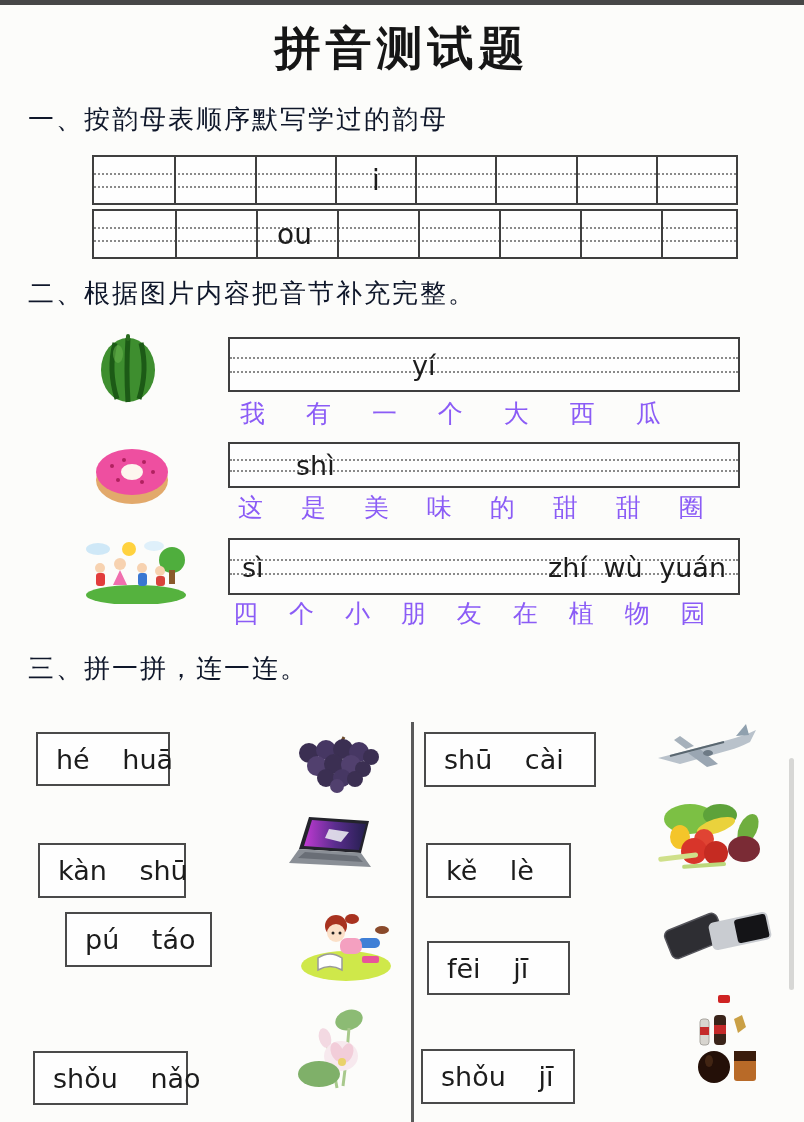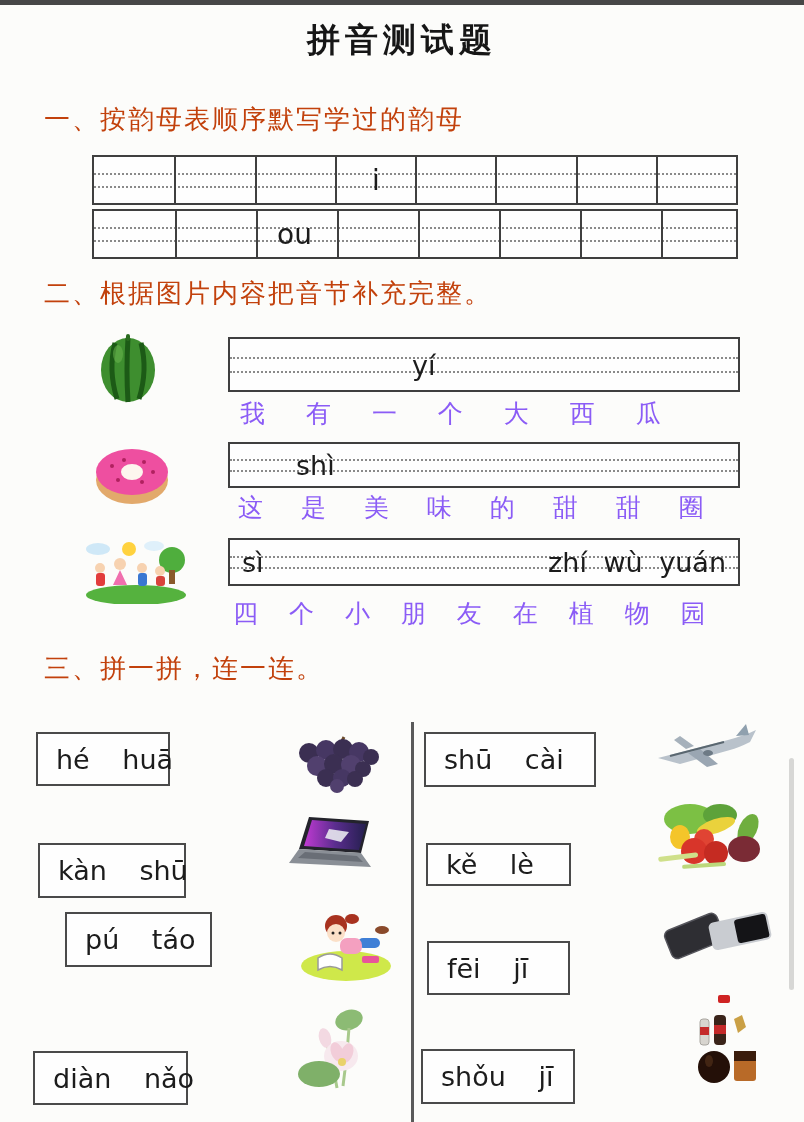--- a/index.html
+++ b/index.html
@@ -13,61 +13,61 @@
     background:#fcfcfa;color:#1c1c1c;
   }
   .zh{font-family:"DejaVu Serif","DejaVu Sans",serif;}
 
   
   #top-strip{position:absolute;top:0;left:0;width:804px;height:5px;background:#474747;}
   #right-edge{position:absolute;top:758px;left:789px;width:5px;height:232px;background:#d7d7d5;border-radius:3px;}
 
   
   #title{position:absolute;top:18px;left:0;width:804px;text-align:center;
-         font-size:33px;font-weight:700;letter-spacing:5px;color:#161616;}
+         font-size:46px;font-weight:700;letter-spacing:5px;color:#161616;}
   #name-row{position:absolute;top:78px;left:540px;font-size:30px;}
   #name-line{display:inline-block;width:142px;border-bottom:3px solid #2a2a2a;height:28px;vertical-align:-4px;margin-left:2px;}
 
-  .sec-head{position:absolute;left:44px;font-size:26px;letter-spacing:2px;color:#c2410c;white-space:nowrap;}
+  .sec-head{position:absolute;left:28px;font-size:26px;letter-spacing:2px;color:#0f172a;white-space:nowrap;}
   #sec1-head{top:102px;}
   #sec2-head{top:276px;}
   #sec3-head{top:651px;}
 
   
   .pin-row{position:absolute;left:92px;width:646px;height:50px;border:2px solid #3f3f3f;
            display:grid;grid-template-columns:repeat(8,1fr);background:#fefefe;box-sizing:border-box;}
   #row1{top:155px;} #row2{top:209px;gap:6px;}
   .pin-row::before,.pin-row::after{content:"";position:absolute;left:0;right:0;border-top:2px dotted #8a8a8a;z-index:0;}
   .pin-row::before{top:34%;} .pin-row::after{top:62%;}
   .pin-cell{border-left:2px solid #3f3f3f;display:flex;align-items:center;justify-content:center;
             font-size:28px;z-index:1;}
   .pin-cell:first-child{border-left:none;}
 
   
   .wline{position:absolute;left:228px;width:512px;border:2px solid #3f3f3f;background:#fefefe;box-sizing:border-box;}
   .wline::before,.wline::after{content:"";position:absolute;left:0;right:0;border-top:2px dotted #8a8a8a;}
   .wline::before{top:36%;} .wline::after{top:62%;}
-  #wline1{top:337px;height:55px;} #wline2{top:442px;height:46px;} #wline3{top:538px;height:48px;}
+  #wline1{top:337px;height:55px;} #wline2{top:442px;height:46px;} #wline3{top:538px;height:57px;}
   .wans{position:absolute;top:50%;transform:translateY(-50%);font-size:27px;z-index:1;white-space:nowrap;}
   #ans1{left:182px;} #ans2{left:66px;} #ans3a{left:12px;} #ans3b{right:12px;word-spacing:8px;}
 
   .sentence{position:absolute;font-size:25px;color:#8b5cf6;white-space:nowrap;}
   #sent1{top:397px;left:240px;word-spacing:33px;}
   #sent2{top:491px;left:238px;word-spacing:30px;}
   #sent3{top:597px;left:233px;word-spacing:23px;}
 
   
   .pybox{position:absolute;border:2px solid #4a4a4a;background:#fefefe;box-sizing:border-box;
          display:flex;align-items:center;padding-left:18px;font-size:27px;word-spacing:24px;white-space:nowrap;}
   #lbox1{left:36px;top:732px;width:134px;height:54px;}
   #lbox2{left:38px;top:843px;width:148px;height:55px;}
   #lbox3{left:38px;top:912px;width:147px;height:55px;margin-left:27px;}
   #lbox4{left:33px;top:1051px;width:155px;height:54px;}
   #rbox1{left:424px;top:732px;width:172px;height:55px;}
-  #rbox2{left:426px;top:843px;width:145px;height:43px;}
+  #rbox2{left:426px;top:843px;width:145px;height:55px;}
   #rbox3{left:427px;top:941px;width:143px;height:54px;}
   #rbox4{left:421px;top:1049px;width:154px;height:55px;}
 
   #divider{position:absolute;left:411px;top:722px;width:3px;height:400px;background:#5a5a5a;}
 
   .pic{position:absolute;}
   #pic-watermelon{left:95px;top:332px;}
   #pic-donut{left:90px;top:442px;}
   #pic-kids{left:84px;top:538px;}
   #pic-grapes{left:293px;top:735px;}
@@ -172,21 +172,21 @@
   </div>
   <div id="sent3" class="sentence zh">四 个 小 朋 友 在 植 物 园</div>
 
   <div id="sec3-head" class="sec-head zh">三、拼一拼，连一连。</div>
 
   <div id="divider"></div>
 
   <div id="lbox1" class="pybox">hé huā</div>
   <div id="lbox2" class="pybox">kàn shū</div>
   <div id="lbox3" class="pybox">pú táo</div>
-  <div id="lbox4" class="pybox">diàn nǎo</div>
+  <div id="lbox4" class="pybox">shǒu nǎo</div>
 
   <div id="pic-grapes" class="pic">
     <svg width="90" height="58" viewBox="0 0 90 58">
       <path d="M46 12 L51 2" stroke="#6b4a2b" stroke-width="3" fill="none"></path>
       <circle cx="16" cy="18" r="10" fill="#3b2f52"></circle>
         <circle cx="33" cy="15" r="10" fill="#463763"></circle>
       <circle cx="50" cy="14" r="10" fill="#3b2f52"></circle>
         <circle cx="66" cy="17" r="10" fill="#463763"></circle>
       <circle cx="78" cy="22" r="8" fill="#3b2f52"></circle>
       <circle cx="24" cy="31" r="10" fill="#51406e"></circle>

